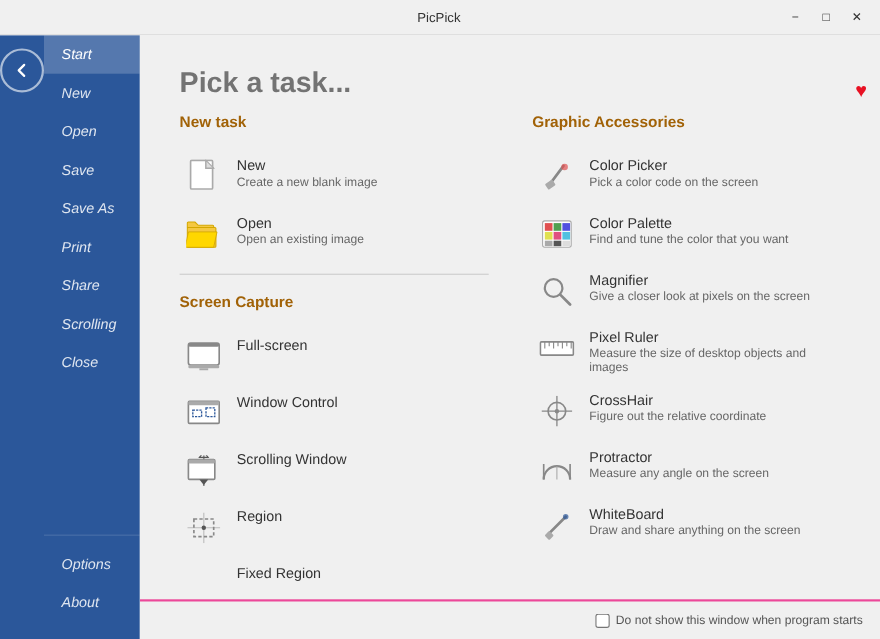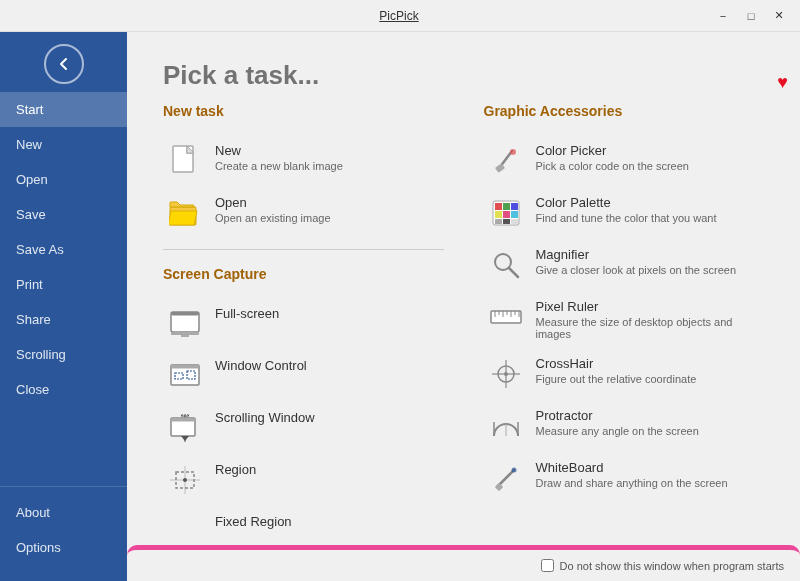--- a/index.html
+++ b/index.html
@@ -14,21 +14,20 @@
       justify-content: space-between;
       padding: 0 8px;
       border-bottom: 1px solid #ddd;
       flex-shrink: 0;
     }
     .titlebar-title {
       flex: 1;
       text-align: center;
       font-size: 12px;
       color: #333;
-      text-decoration: underline;
     }
     .titlebar-controls {
       display: flex;
       gap: 2px;
     }
     .titlebar-btn {
       width: 26px;
       height: 20px;
       border: none;
       background: transparent;
@@ -46,22 +45,23 @@
       display: flex;
       flex: 1;
       overflow: hidden;
     }
 
     
     .sidebar {
       width: 127px;
       background: #2b579a;
       display: flex;
-      flex-direction: column;
+      flex-direction: row;
       flex-shrink: 0;
+      font-style: italic;
     }
     .sidebar-back {
       width: 40px;
       height: 40px;
       margin: 12px auto 8px auto;
       border-radius: 50%;
       border: 2px solid rgba(255,255,255,0.6);
       display: flex;
       align-items: center;
       justify-content: center;
@@ -201,22 +201,22 @@
       <div class="sidebar-item">Open</div>
       <div class="sidebar-item">Save</div>
       <div class="sidebar-item">Save As</div>
       <div class="sidebar-item">Print</div>
       <div class="sidebar-item">Share</div>
       <div class="sidebar-item">Scrolling</div>
       <div class="sidebar-item">Close</div>
       <div style="flex:1"></div>
       <div class="sidebar-divider"></div>
       <div class="sidebar-bottom">
+        <div class="sidebar-item">Options</div>
         <div class="sidebar-item">About</div>
-        <div class="sidebar-item">Options</div>
       </div>
     </div>
   </div>
 
   <div class="content" style="position:relative; padding-bottom: 48px;">
 
     <div class="heart-icon">♥</div>
 
     <div class="page-title">Pick a task...</div>
 
@@ -437,20 +437,20 @@
             </svg>
           </div>
           <div class="task-text">
             <div class="task-name">WhiteBoard</div>
             <div class="task-desc">Draw and share anything on the screen</div>
           </div>
         </div>
       </div>
     </div>
 
-    <div style="position:absolute; bottom:0; left:0; right:0; height:36px; background:#f0f0f0; border-top:5px solid #ec4899; display:flex; align-items:center; justify-content:flex-end; padding-right:16px;border-radius:10px;">
+    <div style="position:absolute; bottom:0; left:0; right:0; height:36px; background:#f0f0f0; border-top:2px solid #ec4899; display:flex; align-items:center; justify-content:flex-end; padding-right:16px;">
       <label class="checkbox-label">
         <input type="checkbox" style="">
         <span>Do not show this window when program starts</span>
       </label>
     </div>
   </div>
 </div>
 
 </body></html>

